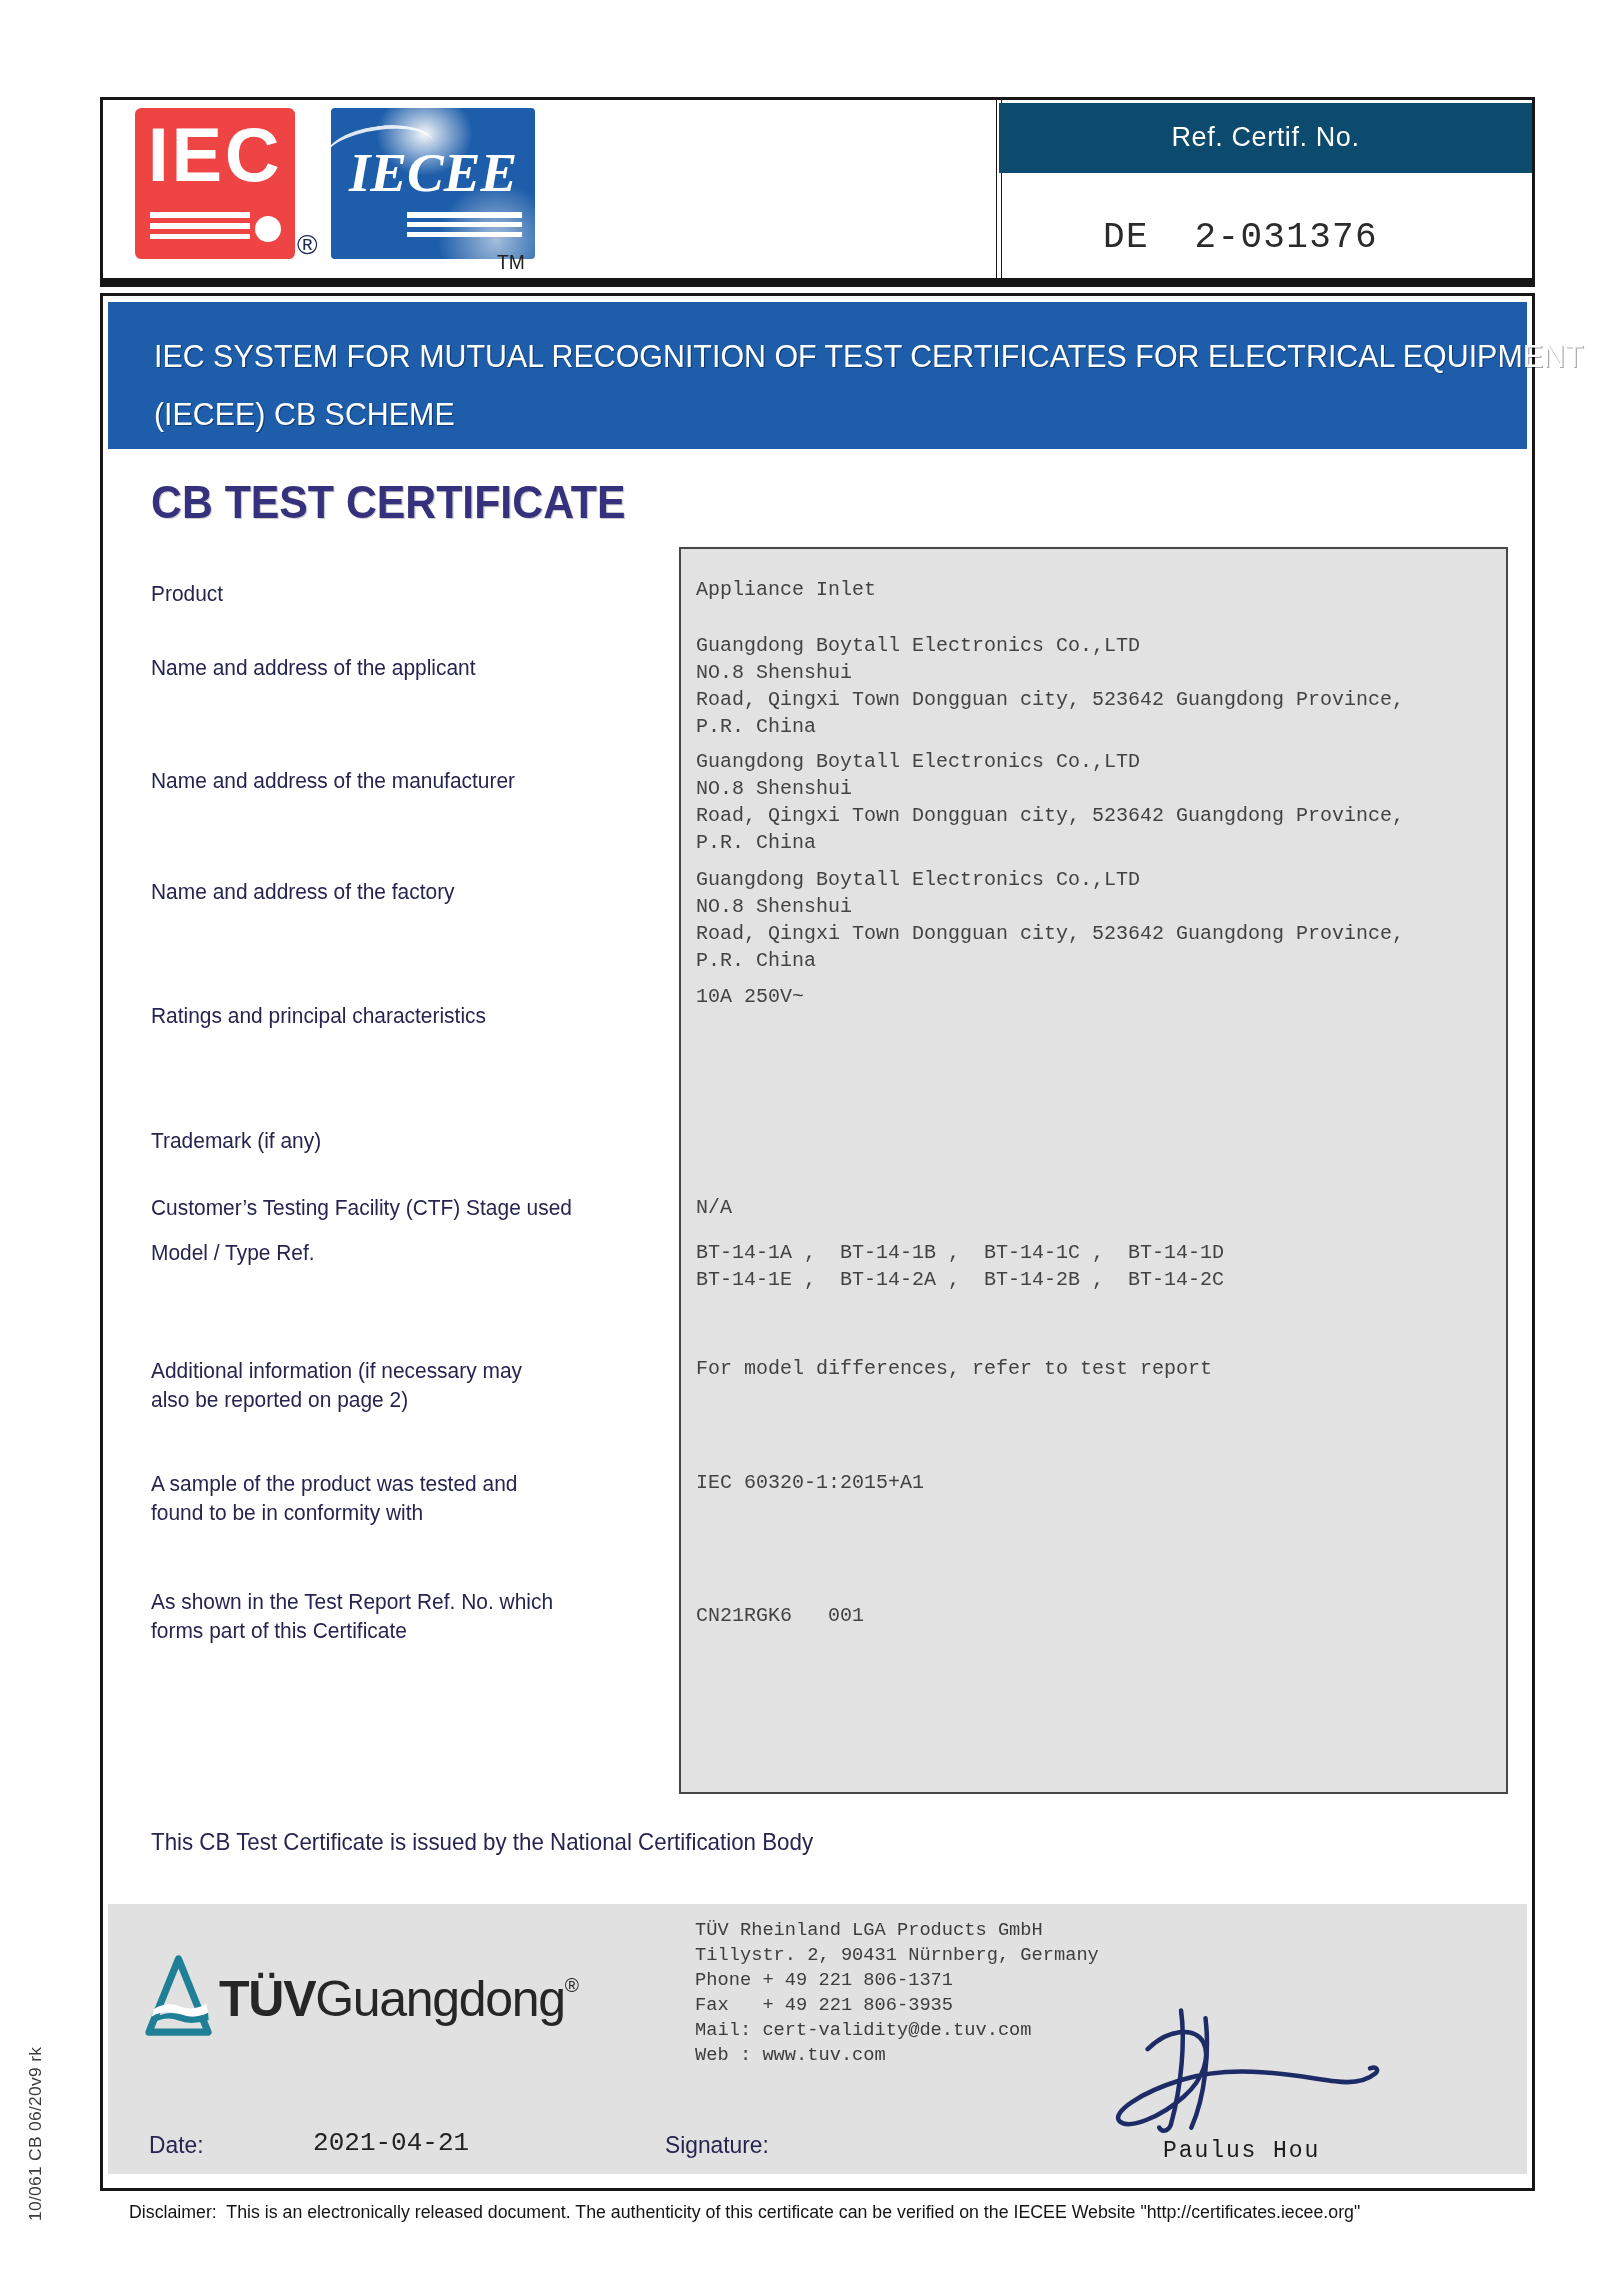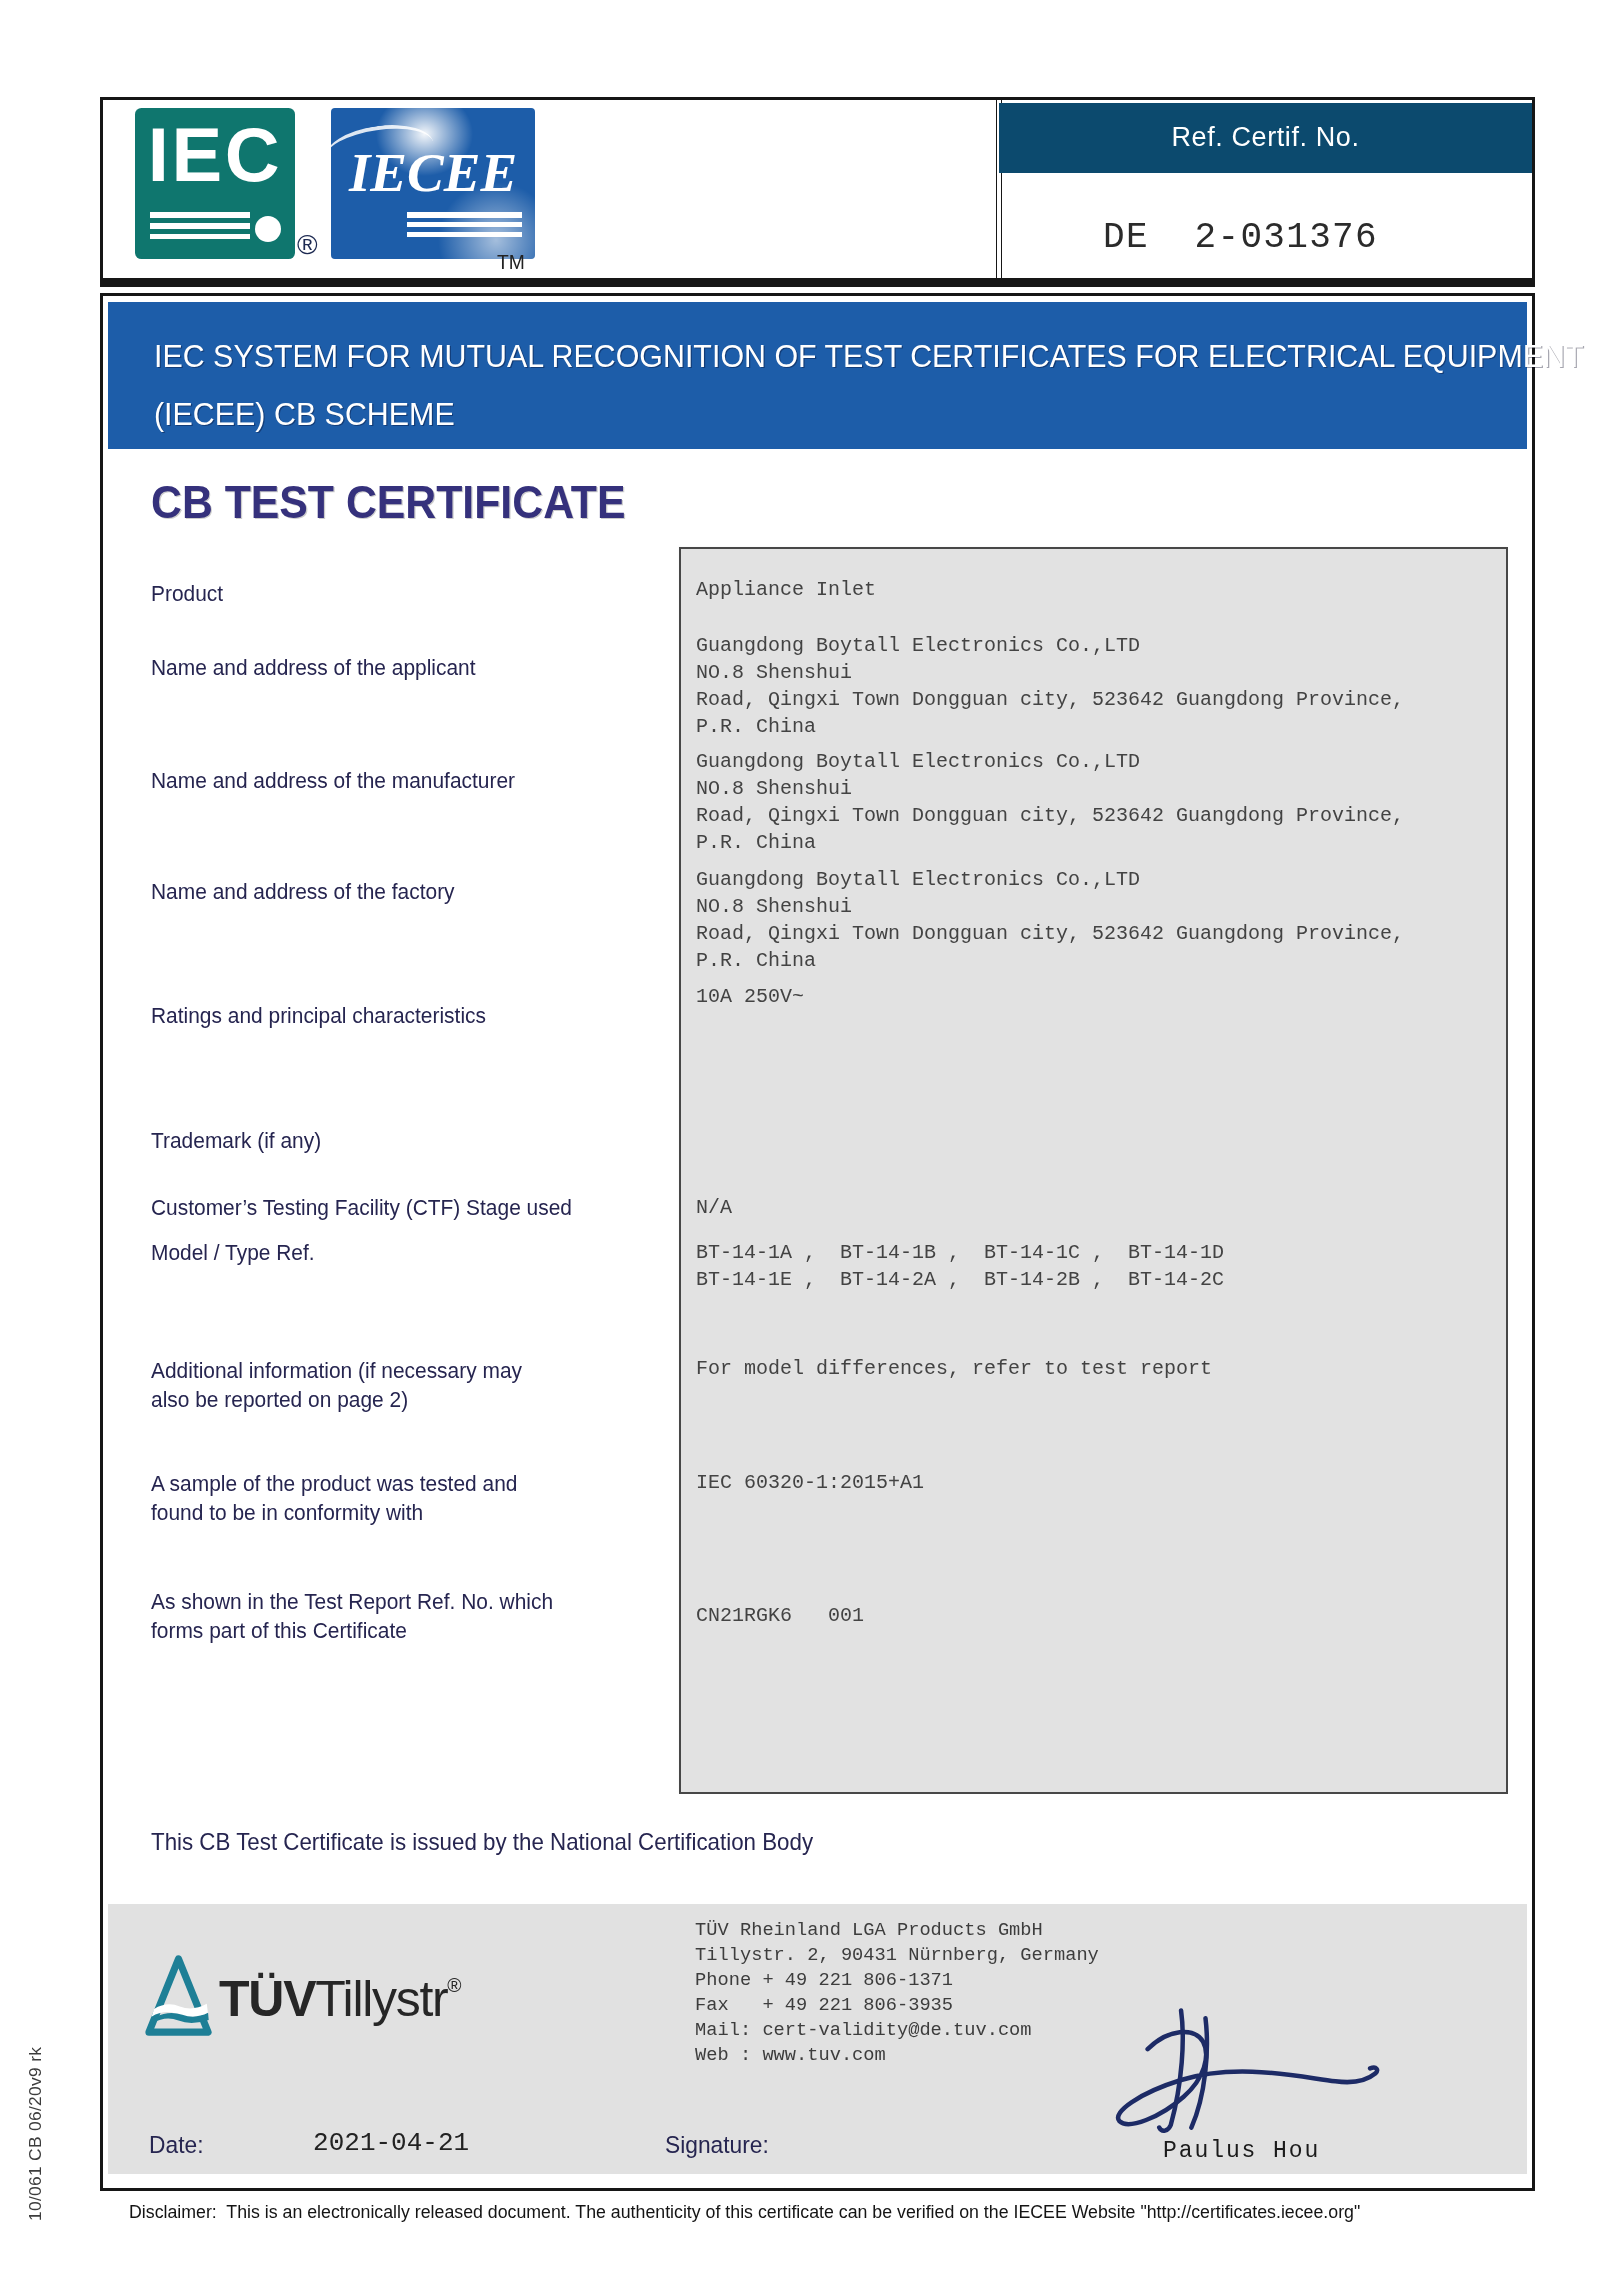--- a/index.html
+++ b/index.html
@@ -2,21 +2,21 @@
 <html style="font-size:10.3px"><head>
 <meta charset="utf-8">
 <style>
   html,body{margin:0;padding:0;background:#ffffff;}
   .page{position:relative;width:1623px;height:2295px;background:#ffffff;overflow:hidden;
         font-family:"Liberation Sans",sans-serif;color:#262550;}
 
   
   .header-box{position:absolute;left:100px;top:97px;width:1435px;height:190px;
               border:3.9px solid #161616;border-bottom:9px solid #161616;background:#fff;box-sizing:border-box;}
-  .iec-box{position:absolute;left:32px;top:7.7px;width:160px;height:151px;background:#0f766e;border-radius:6.4px;}
+  .iec-box{position:absolute;left:32px;top:7.7px;width:160px;height:151px;background:#ef4444;border-radius:6.4px;}
   .iec-text{position:absolute;left:0;right:0;top:9px;text-align:center;color:#fff;font-weight:700;
             font-size:76px;letter-spacing:2.6px;line-height:1;}
   .iec-bars{position:absolute;left:15.4px;right:45px;bottom:19.3px;}
   .iec-bar{height:5.8px;background:#fff;margin-top:5.1px;}
   .iec-dot{position:absolute;right:14px;bottom:16.7px;width:26px;height:26px;border-radius:50%;background:#fff;}
   .reg-mark{position:absolute;left:194px;top:129px;font-size:28px;color:#1d2a52;}
   .iecee-box{position:absolute;left:228px;top:7.7px;width:162px;height:151px;background:#1d5da9;border-radius:3.9px;overflow:hidden;padding-left:42px;}
   .iecee-glow{position:absolute;left:45px;top:-16px;width:97px;height:84px;
               background:radial-gradient(closest-side,rgba(255,255,255,.95),rgba(255,255,255,0));}
   .iecee-swoosh{position:absolute;left:-6.4px;top:18px;width:109px;height:45px;border-top:4.5px solid rgba(255,255,255,.85);
@@ -163,21 +163,21 @@
     <div class="issued-line">This CB Test Certificate is issued by the National Certification Body</div>
 
     <div class="footer-band">
 
       <svg class="tuv-triangle" width="67" height="81" viewBox="0 0 104 126">
         <path d="M52 6 L98 120 L6 120 Z" fill="none" stroke="#1e7f96" stroke-width="11" stroke-linejoin="round"></path>
         <path d="M14 84 Q34 72 54 80 T96 76 L98 92 Q70 100 50 92 T10 96 Z" fill="#ffffff"></path>
         <path d="M16 96 Q38 86 58 93 T98 90 L99 101 Q72 110 52 102 T12 106 Z" fill="#1e7f96"></path>
       </svg>
 
-      <div class="tuv-wordmark"><span class="tuv-bold">TÜV</span><span>Tillystr</span><span class="tuv-reg">®</span></div>
+      <div class="tuv-wordmark"><span class="tuv-bold">TÜV</span><span>Guangdong</span><span class="tuv-reg">®</span></div>
 
       <div class="contact-block">
         <div class="contact-line">TÜV Rheinland LGA Products GmbH</div>
         <div class="contact-line">Tillystr. 2, 90431 Nürnberg, Germany</div>
         <div class="contact-line">Phone + 49 221 806-1371</div>
         <div class="contact-line">Fax   + 49 221 806-3935</div>
         <div class="contact-line">Mail: cert-validity@de.tuv.com</div>
         <div class="contact-line">Web : www.tuv.com</div>
       </div>
 

